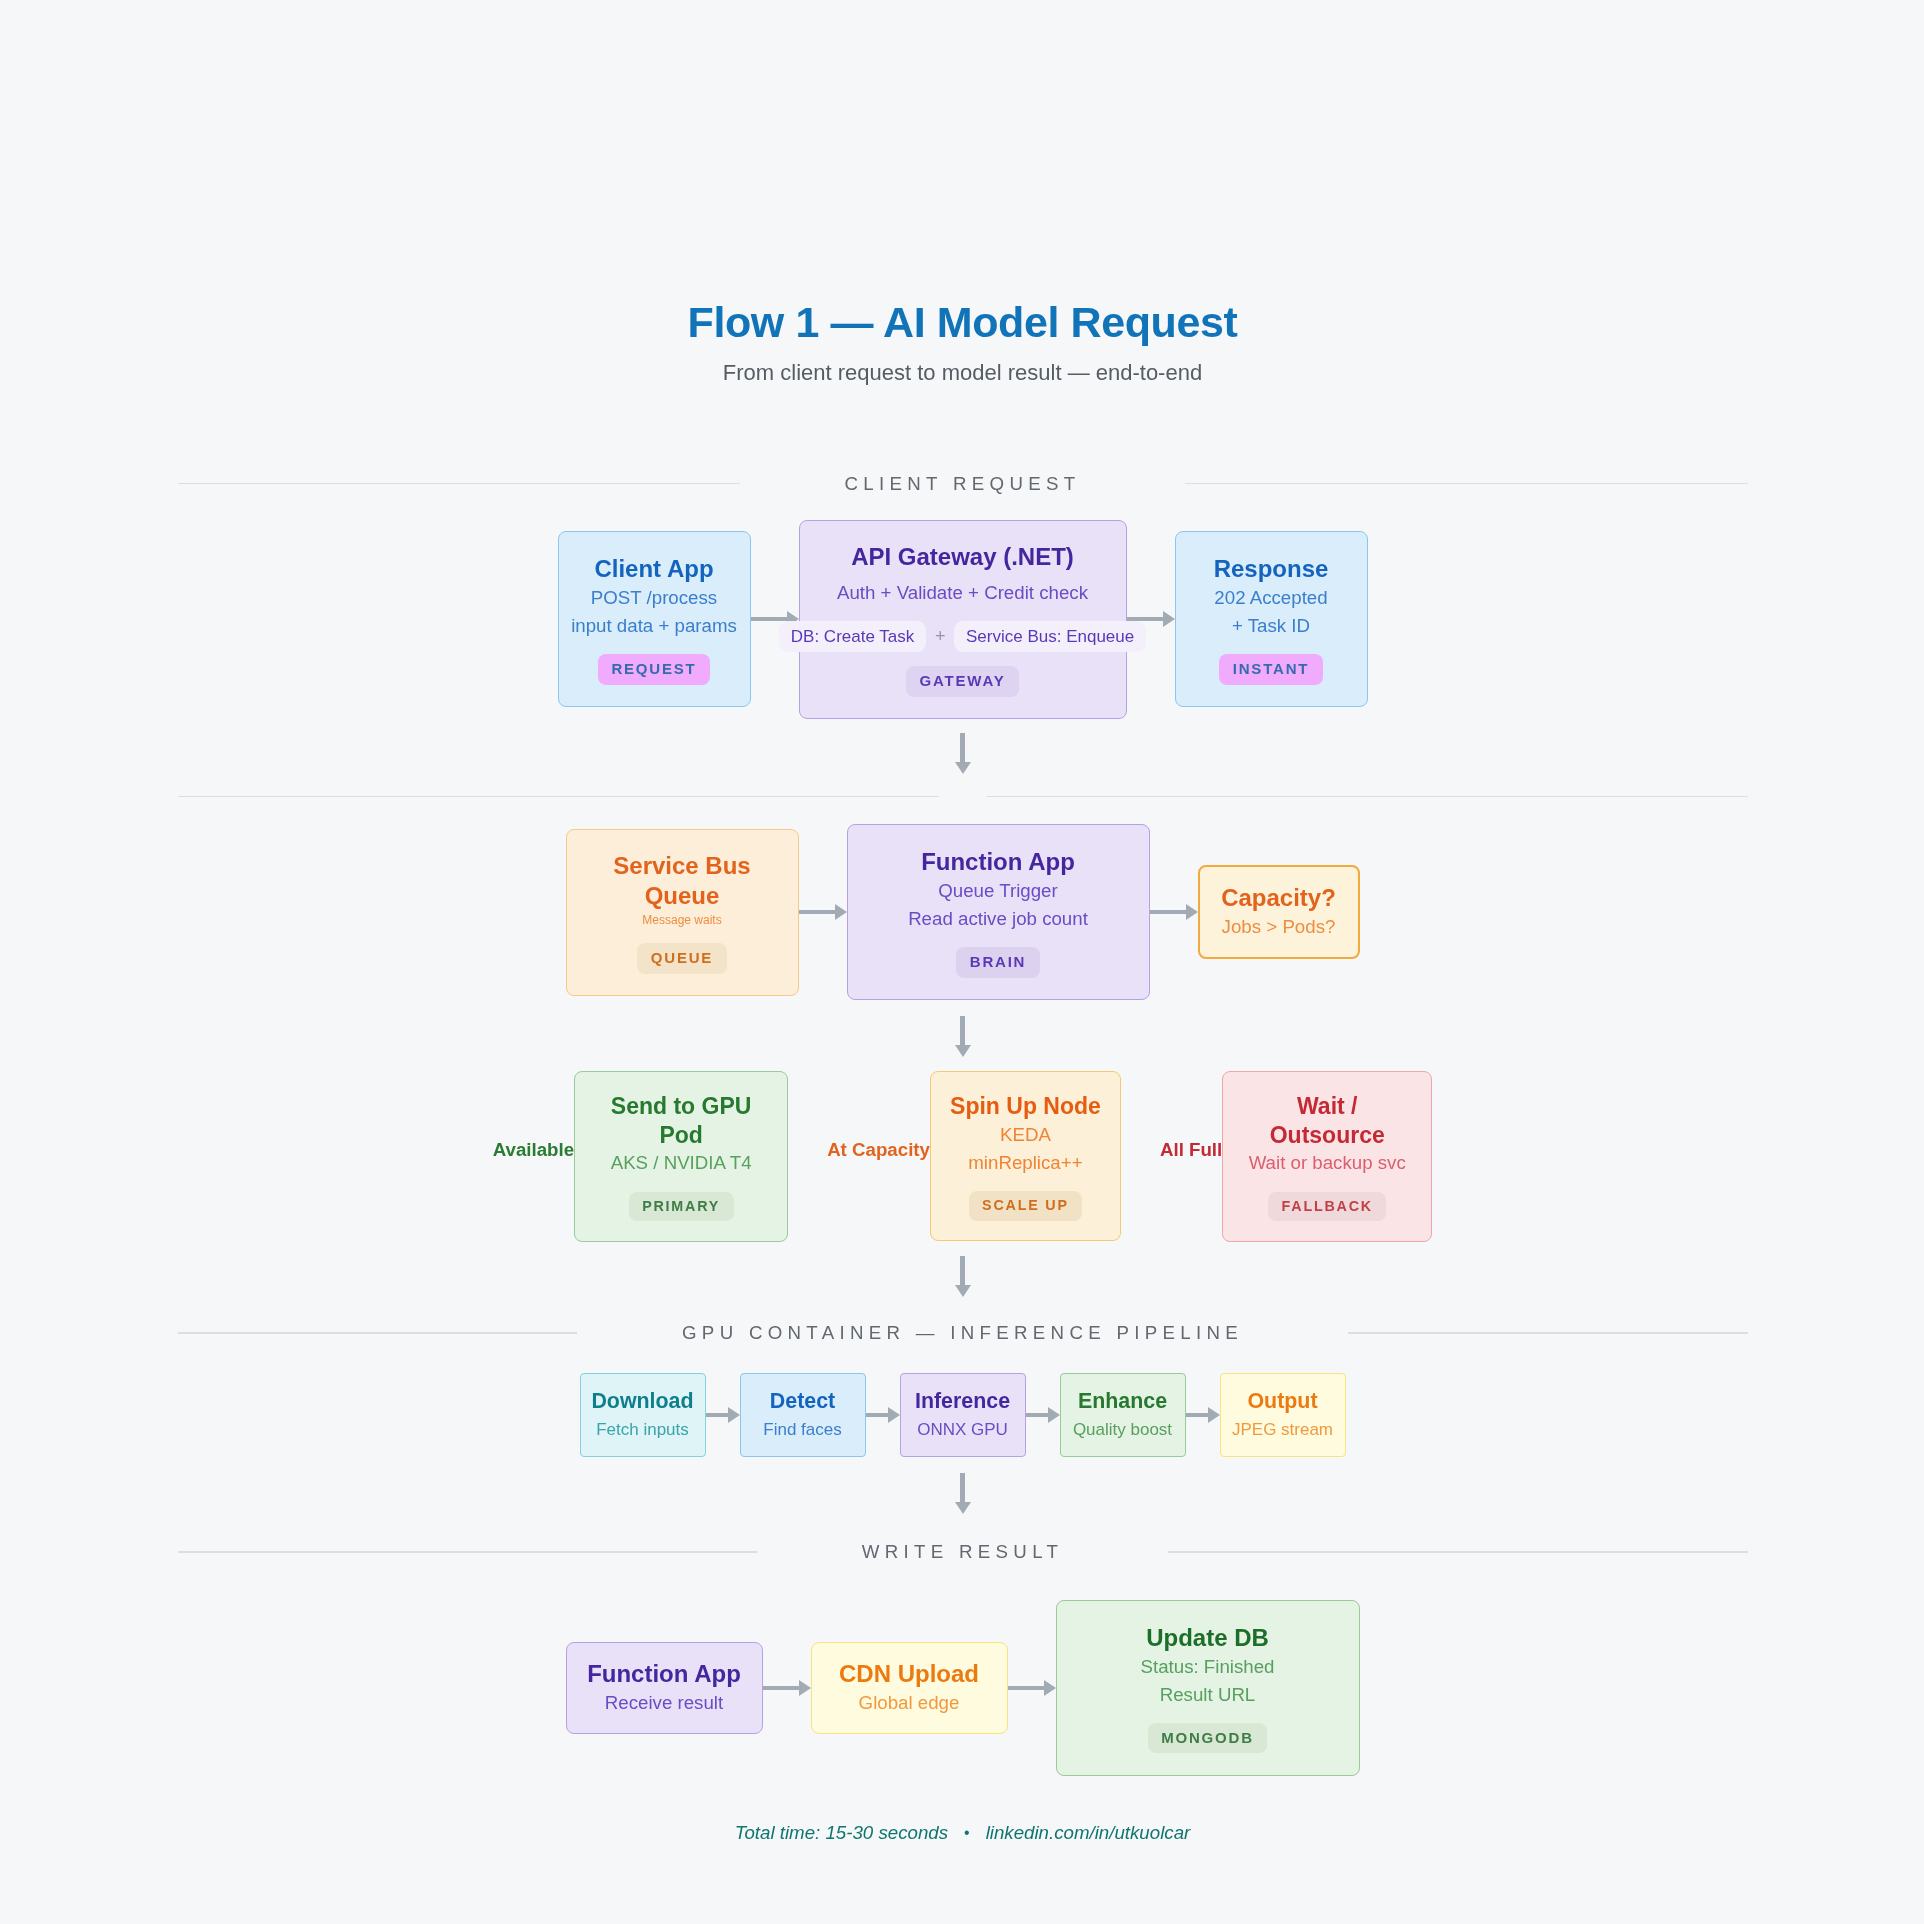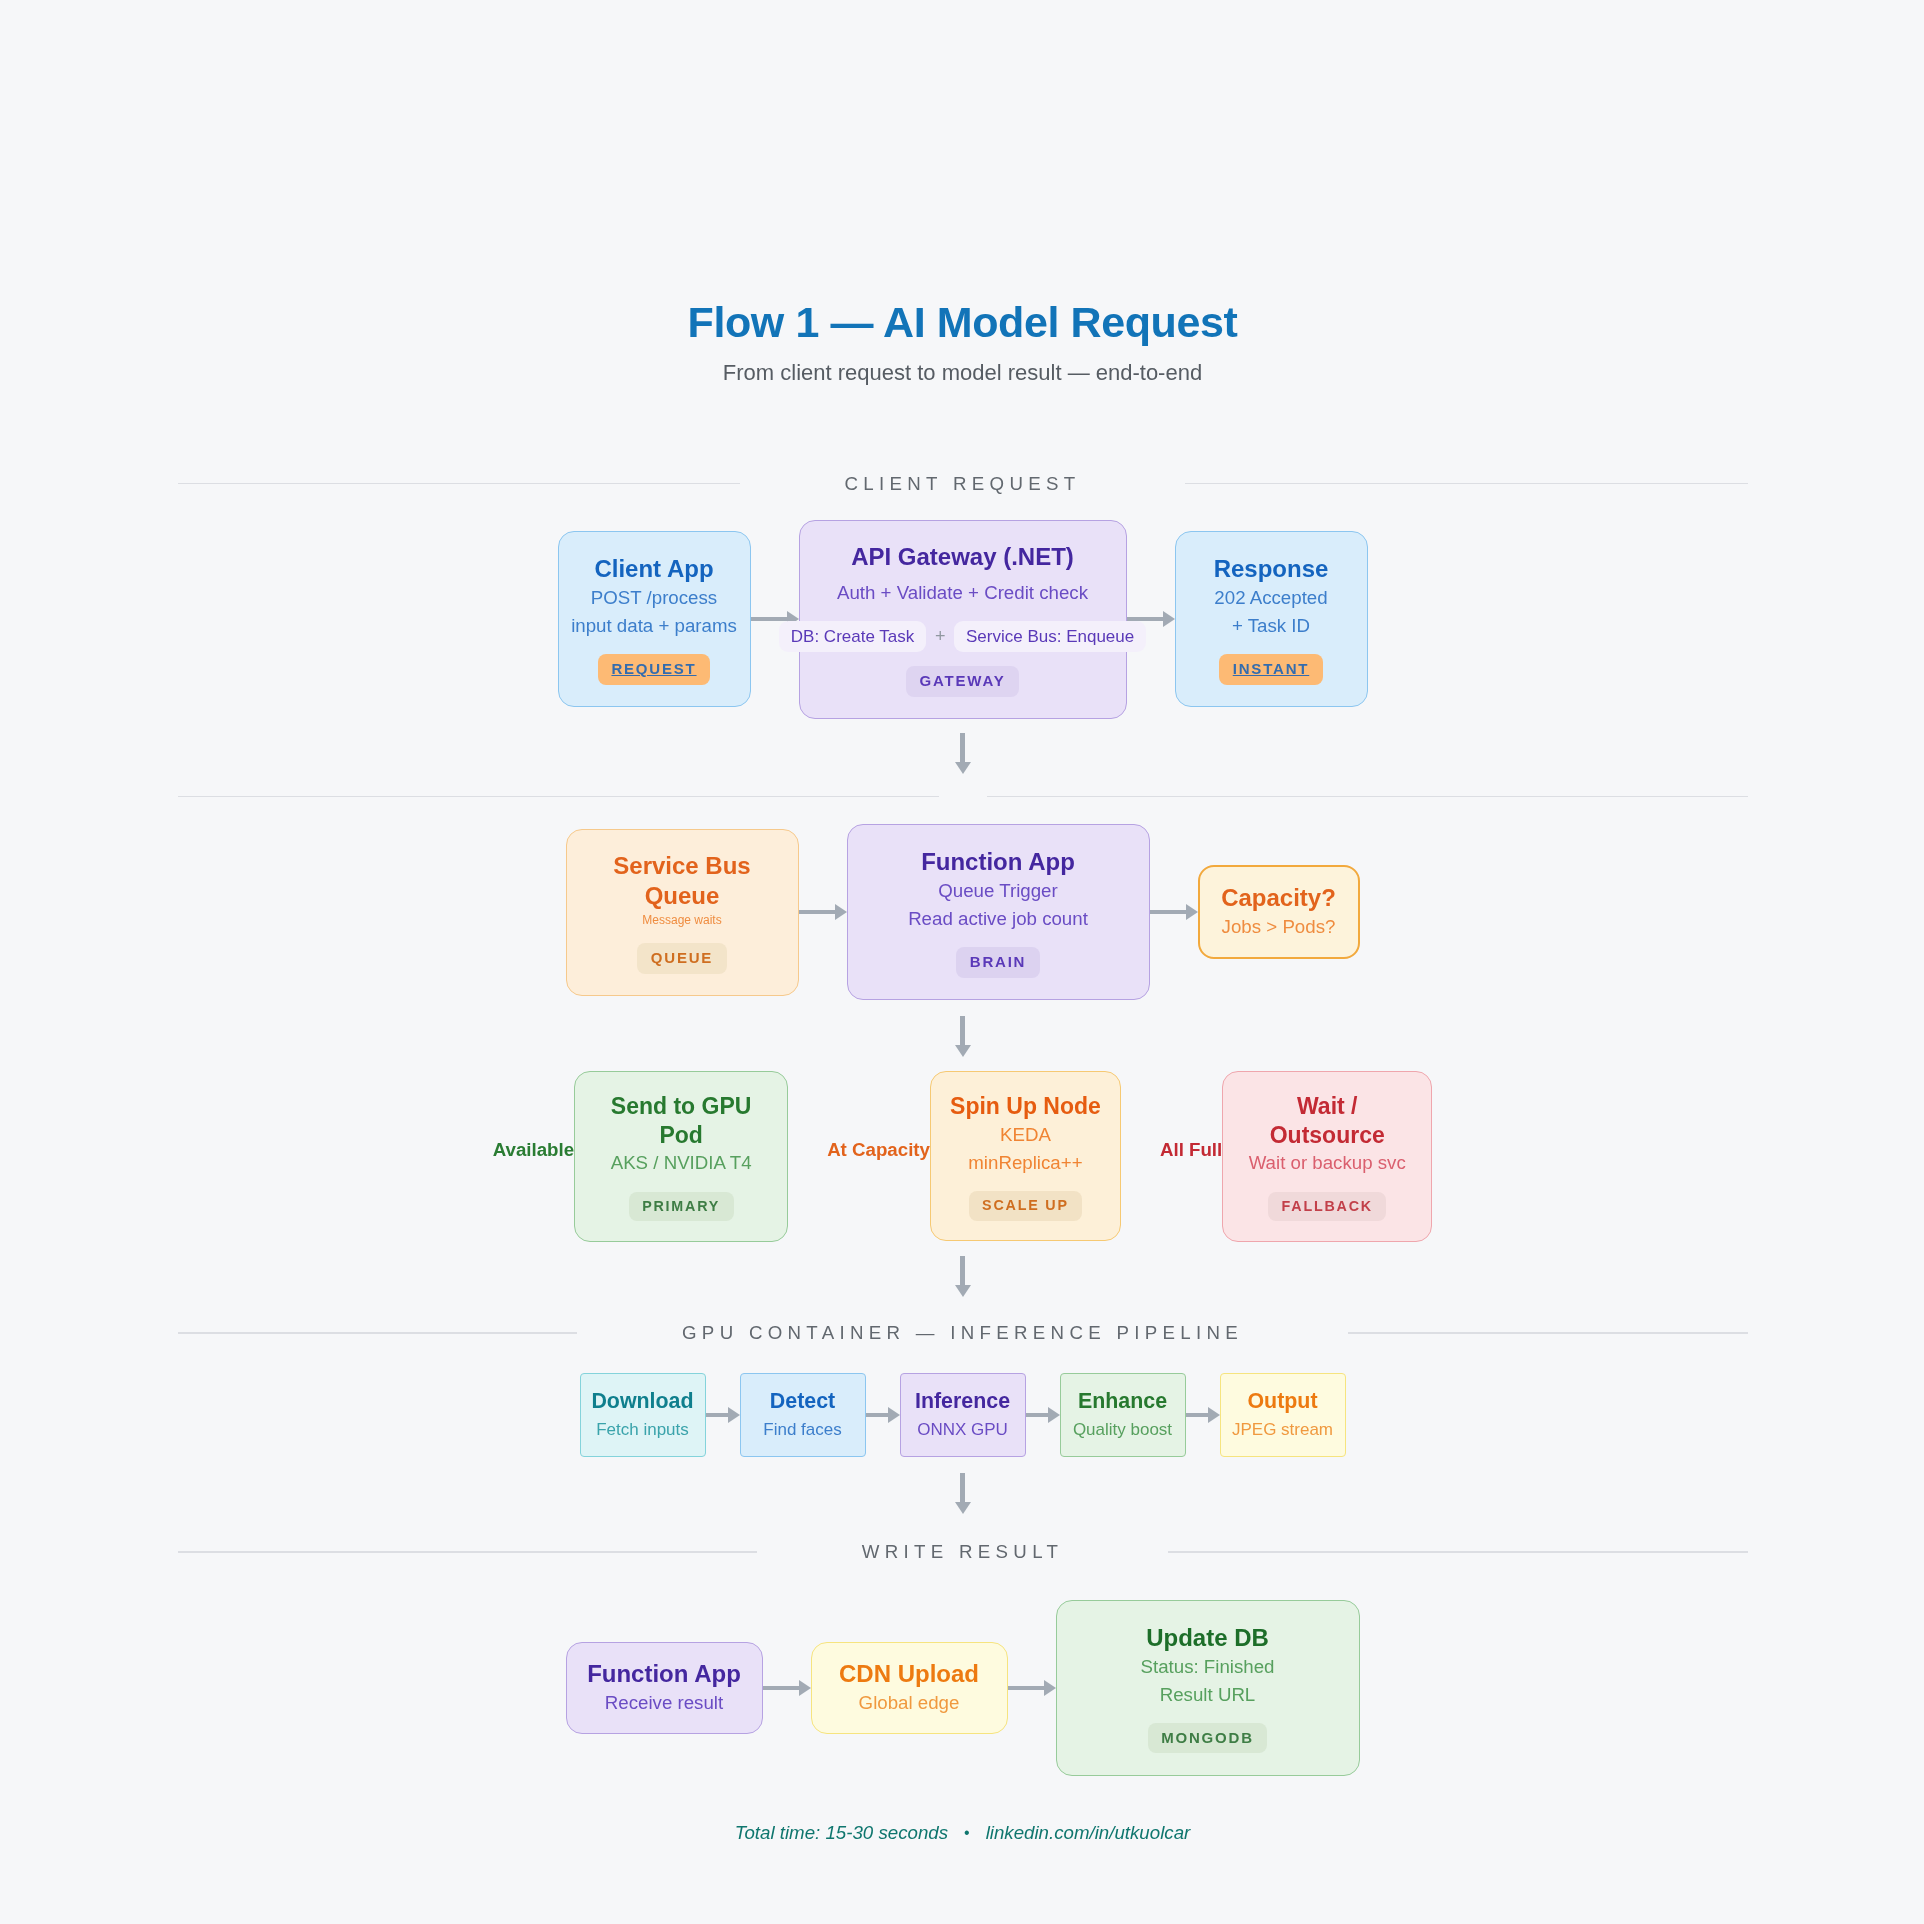--- a/index.html
+++ b/index.html
@@ -24,35 +24,35 @@
   .sec-header { width: 100%; display: flex; align-items: center; margin-top: 0; gap: 48px; }
   .sec-line { flex: 1; height: 1.8px; background: #dcdee3; }
   .sec-label {
     font-size: 18.7px; letter-spacing: 5.3px; color: #62686f;
     padding: 0 57px; white-space: nowrap; font-weight: 400;
   }
 
   
   .flow-row { display: flex; align-items: center; justify-content: center; }
   .node {
-    border-radius: 16px; border: 1.8px solid; text-align: center;
+    border-radius: 8px; border: 1.8px solid; text-align: center;
     display: flex; flex-direction: column; align-items: center; justify-content: center;
   }
   .node-title { font-weight: bold; line-height: 1.25; }
   .node-line { line-height: 1.5; }
   .badge {
     margin-top: 14.3px; font-size: 15px; font-weight: bold; letter-spacing: 1.8px;
     padding: 6.2px 13.4px; border-radius: 8px; line-height: 1.2;
   }
 
   
   .t-blue   { background: #d9edfb; border-color: #8cc6f0; }
   .t-blue .node-title { color: #1464bf; font-size: 24px; }
   .t-blue .node-line  { color: #3c7ecb; font-size: 18.7px; }
-  .t-blue .badge      { background: #fdba74; color: #336cae; text-decoration: underline; }
+  .t-blue .badge      { background: #f0abfc; color: #336cae; }
 
   .t-purple { background: #e9e1f8; border-color: #b6a2e2; }
   .t-purple .node-title { color: #44279f; font-size: 24px; }
   .t-purple .node-line  { color: #6a4cc4; font-size: 18.7px; }
   .t-purple .badge      { background: #dcd2f0; color: #5a39b8; }
 
   .t-orange { background: #fdeeda; border-color: #f6c98c; }
   .t-orange .node-title { color: #e2631c; font-size: 24px; }
   .t-orange .node-line  { color: #ef8c3f; font-size: 12px; }
   .t-orange .badge      { background: #f3e4c9; color: #cf6e20; }

